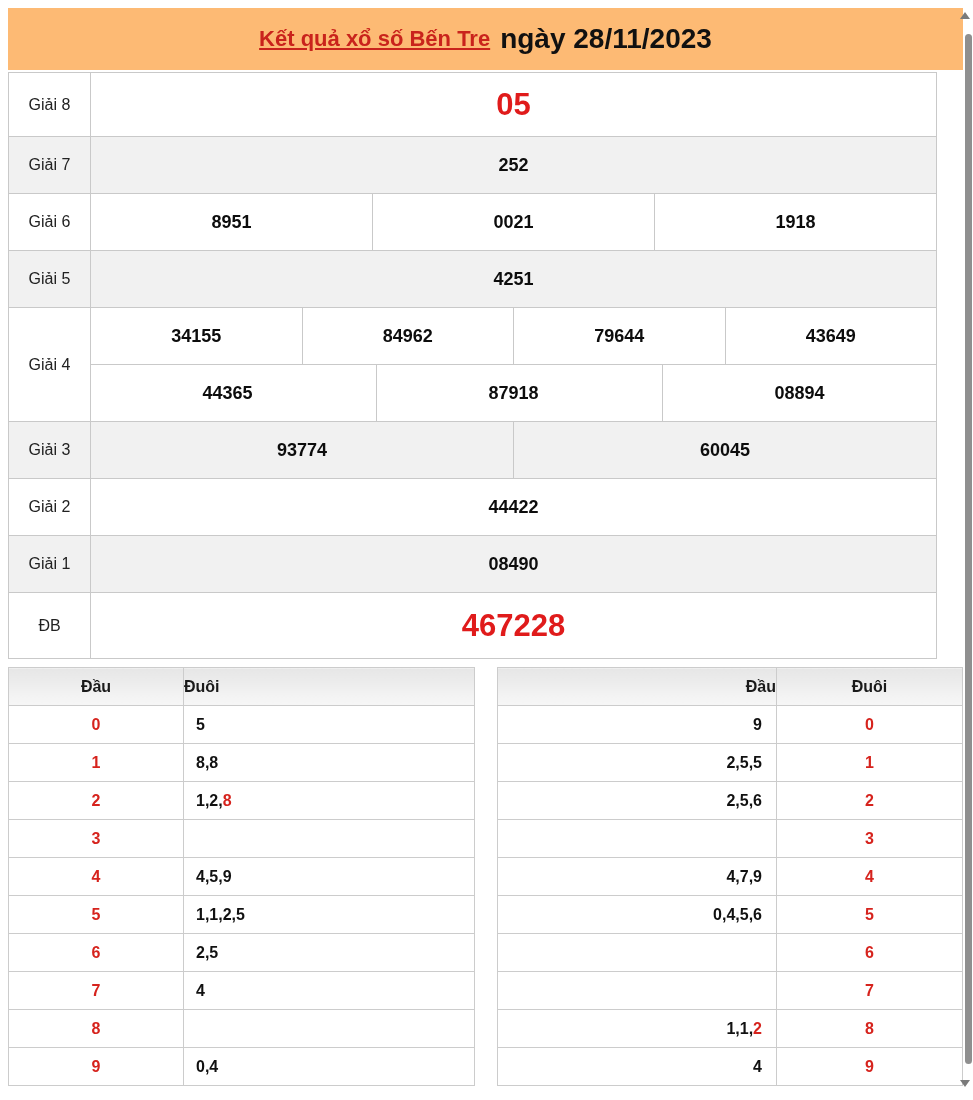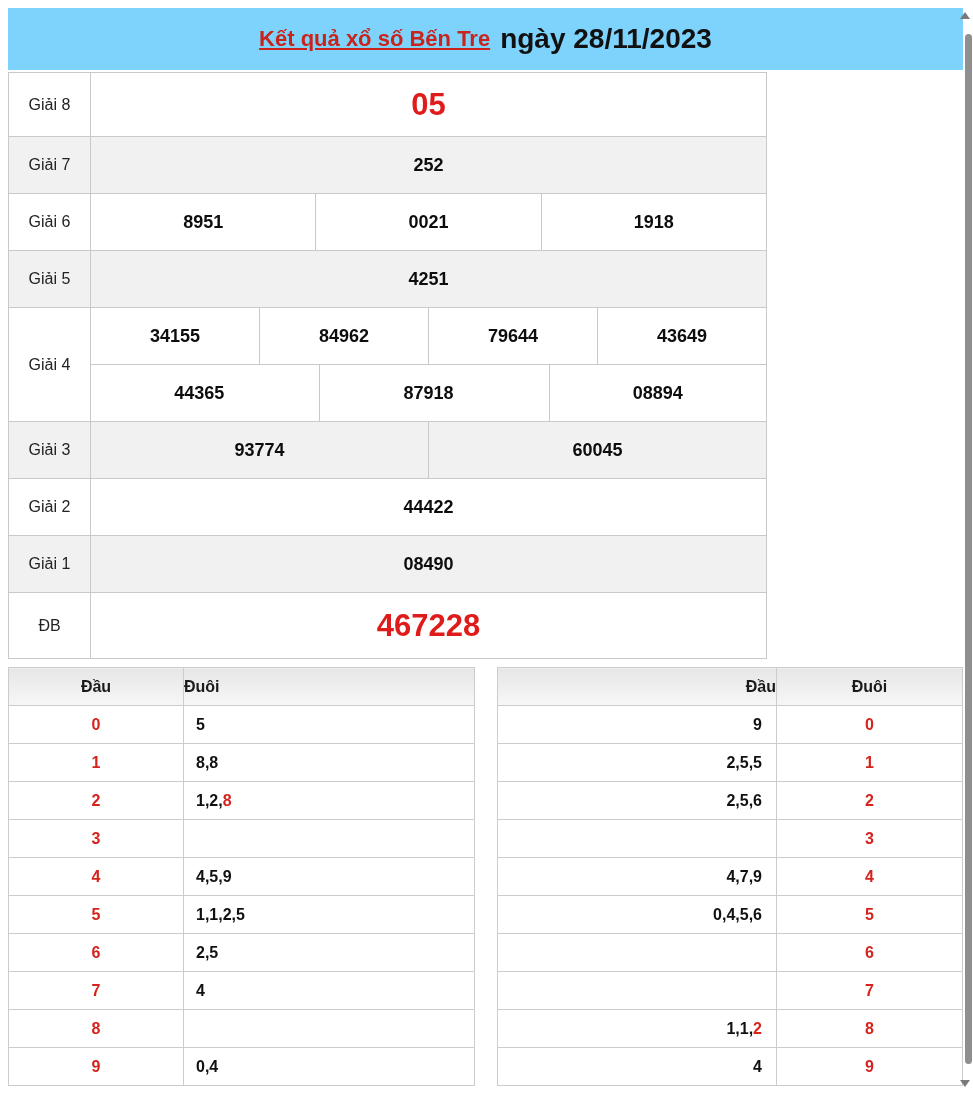--- a/index.html
+++ b/index.html
@@ -6,34 +6,34 @@
   html, body { margin:0; padding:0; }
   body {
     width: 973px; height: 1100px; position: relative; overflow: hidden;
     background: #ffffff;
     font-family: "Liberation Sans", sans-serif;
   }
   .page { position: absolute; left: 8px; top: 8px; width: 955px; }
 
   
   .banner {
-    background: #7dd3fc;
+    background: #fdba74;
     height: 64px;
     display: flex; align-items: center; justify-content: center;
     gap: 10px;
     border-bottom: 2px solid #ffffff;
   }
   .banner-link {
     color: #c9231c; font-weight: bold; font-size: 22px;
     text-decoration: underline; cursor: pointer;
   }
   .banner-date { color: #111111; font-weight: bold; font-size: 28px; }
 
   
-  .results { border: 1px solid #c9c9c9; width: 759px; }
+  .results { border: 1px solid #c9c9c9; width: 929px; }
   .r-row { display: flex; min-height: 57px; background: #ffffff; }
   .r-row + .r-row { border-top: 1px solid #c9c9c9; }
   .r-row.gray { background: #f1f1f1; }
   .r-row.tall { min-height: 63px; }
   .r-row.db   { min-height: 66px; }
   .r-label {
     width: 82px; flex: 0 0 82px;
     display: flex; align-items: center; justify-content: center;
     font-size: 16px; color: #222222;
     border-right: 1px solid #c9c9c9;

